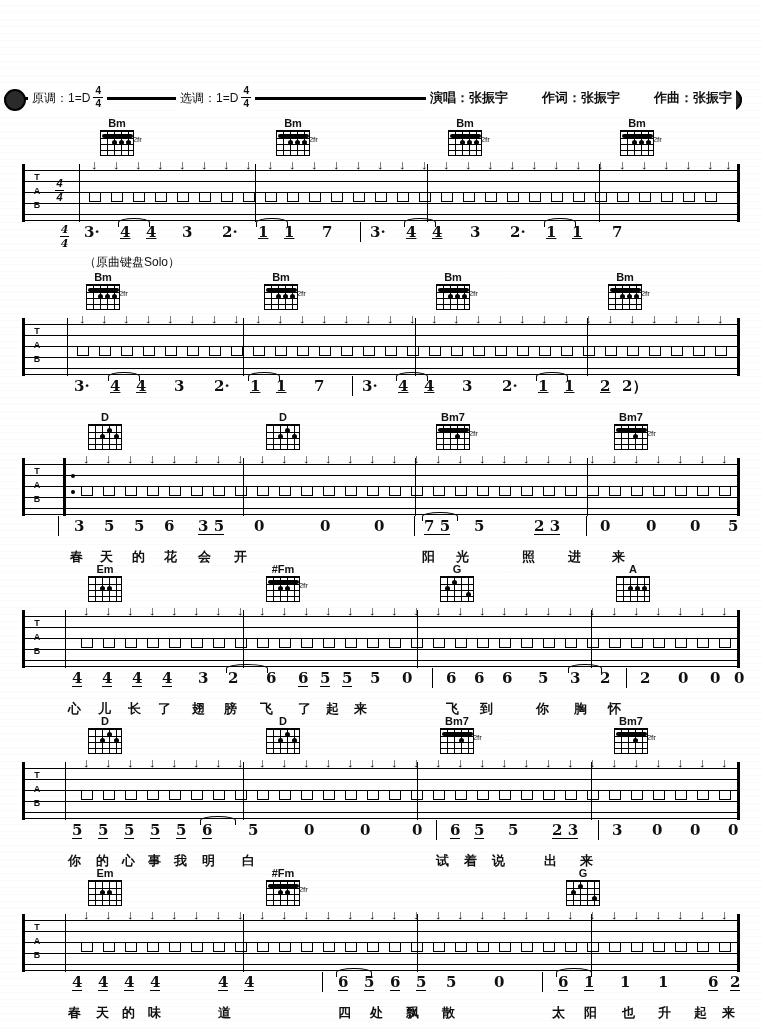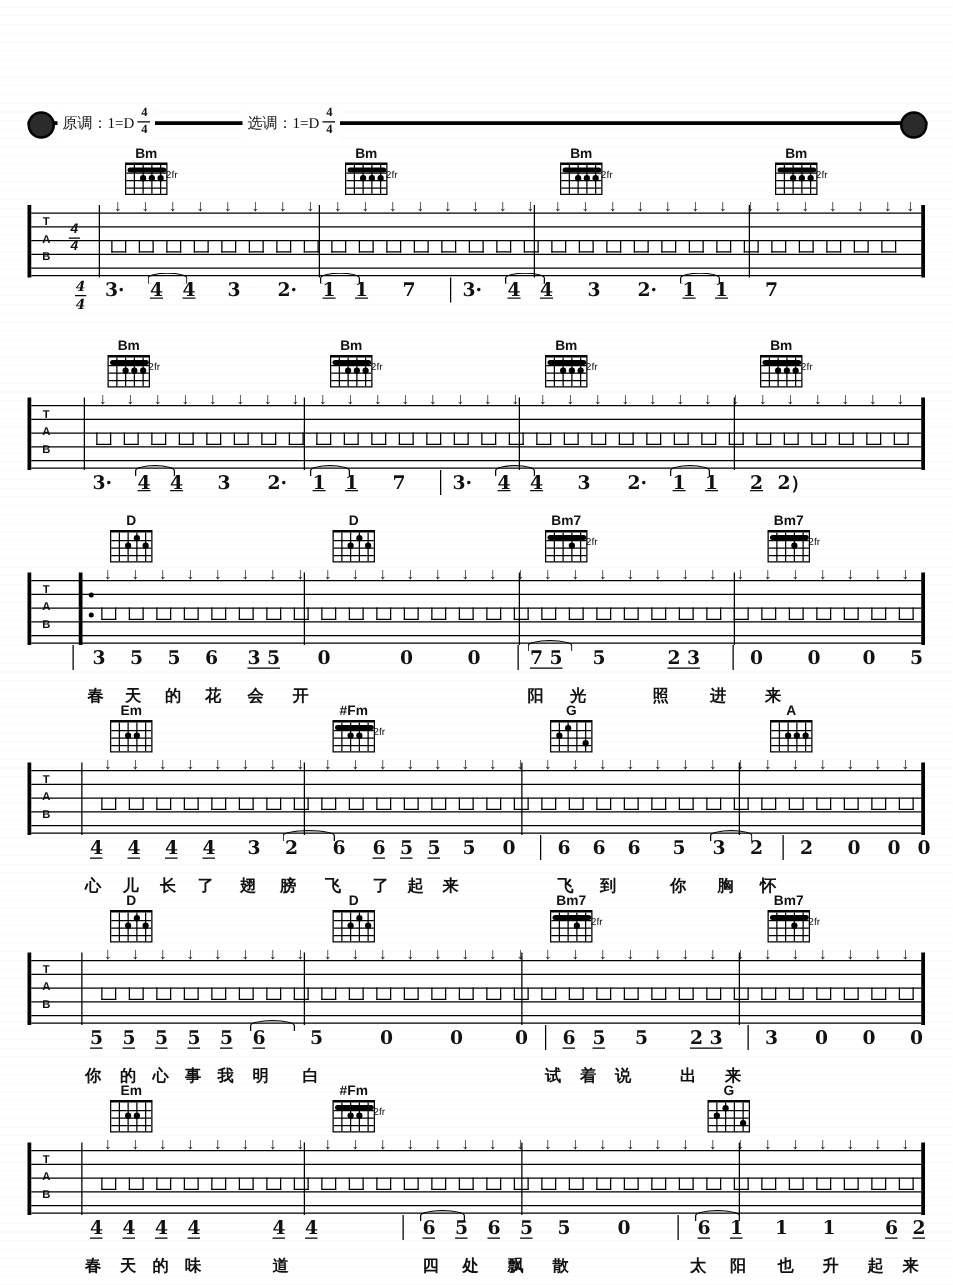--- a/index.html
+++ b/index.html
@@ -27,21 +27,21 @@
     text-align:center;
     font-family:"DejaVu Sans", sans-serif;
     font-weight:bold;
     font-size:30px;
     letter-spacing:2px;
     color:#000;
   }
 
   
   .creditbar{
-    position:absolute;left:22px;right:20px;top:84px;height:28px;font-family:Liberation Serif, serif;
+    position:absolute;left:4px;right:20px;top:84px;height:28px;
   }
   .creditbar .rail{
     position:absolute;left:0;right:0;top:13px;height:3px;background:#000;
   }
   .creditbar .knob{
     position:absolute;top:5px;width:18px;height:18px;border-radius:50%;
     background:#2b2b2b;border:2px solid #000;
   }
   .creditbar .knob.l{left:0;}
   .creditbar .knob.r{right:0;}
@@ -137,20 +137,25 @@
 
     <div class="seg key-mid">
       <span>选调：1=D</span>
       <span class="frac">
         <i>4</i>
         <span class="bar"></span>
         <i>4</i>
       </span>
     </div>
 
+    <div class="seg credits">
+      <span><span>演唱：</span><span>张振宇</span></span>
+      <span><span>作词：</span><span>张振宇</span></span>
+      <span><span>作曲：</span><span>张振宇</span></span>
+    </div>
   </div>
 
   <div class="system" style="top:118px;">
     <div class="chordrow">
       <div class="chord" style="left:74px;">
         <div class="nm">Bm</div>
         <div class="grid">
           <div class="v" style="left:6px"></div>
             <div class="v" style="left:13px"></div>
             <div class="v" style="left:20px"></div>
@@ -322,20 +327,23 @@
       <div class="n" style="left:488px;top:2px">2·</div>
       <div class="n u" style="left:524px;top:2px">1</div>
       <div class="n u" style="left:550px;top:2px">1</div>
       <div class="n" style="left:590px;top:2px">7</div>
       <div class="slur" style="left:96px;top:-4px;width:30px"></div>
       <div class="slur" style="left:234px;top:-4px;width:30px"></div>
       <div class="slur" style="left:382px;top:-4px;width:30px"></div>
       <div class="slur" style="left:522px;top:-4px;width:30px"></div>
     </div>
 
+    <div class="lyrics">
+      <div class="meta" style="left:62px;top:0">（原曲键盘Solo）</div>
+    </div>
   </div>
 
   <div class="system" style="top:272px;">
     <div class="chordrow">
       <div class="chord" style="left:60px;">
         <div class="nm">Bm</div>
         <div class="grid">
           <div class="v" style="left:6px"></div>
             <div class="v" style="left:13px"></div>
             <div class="v" style="left:20px"></div>

